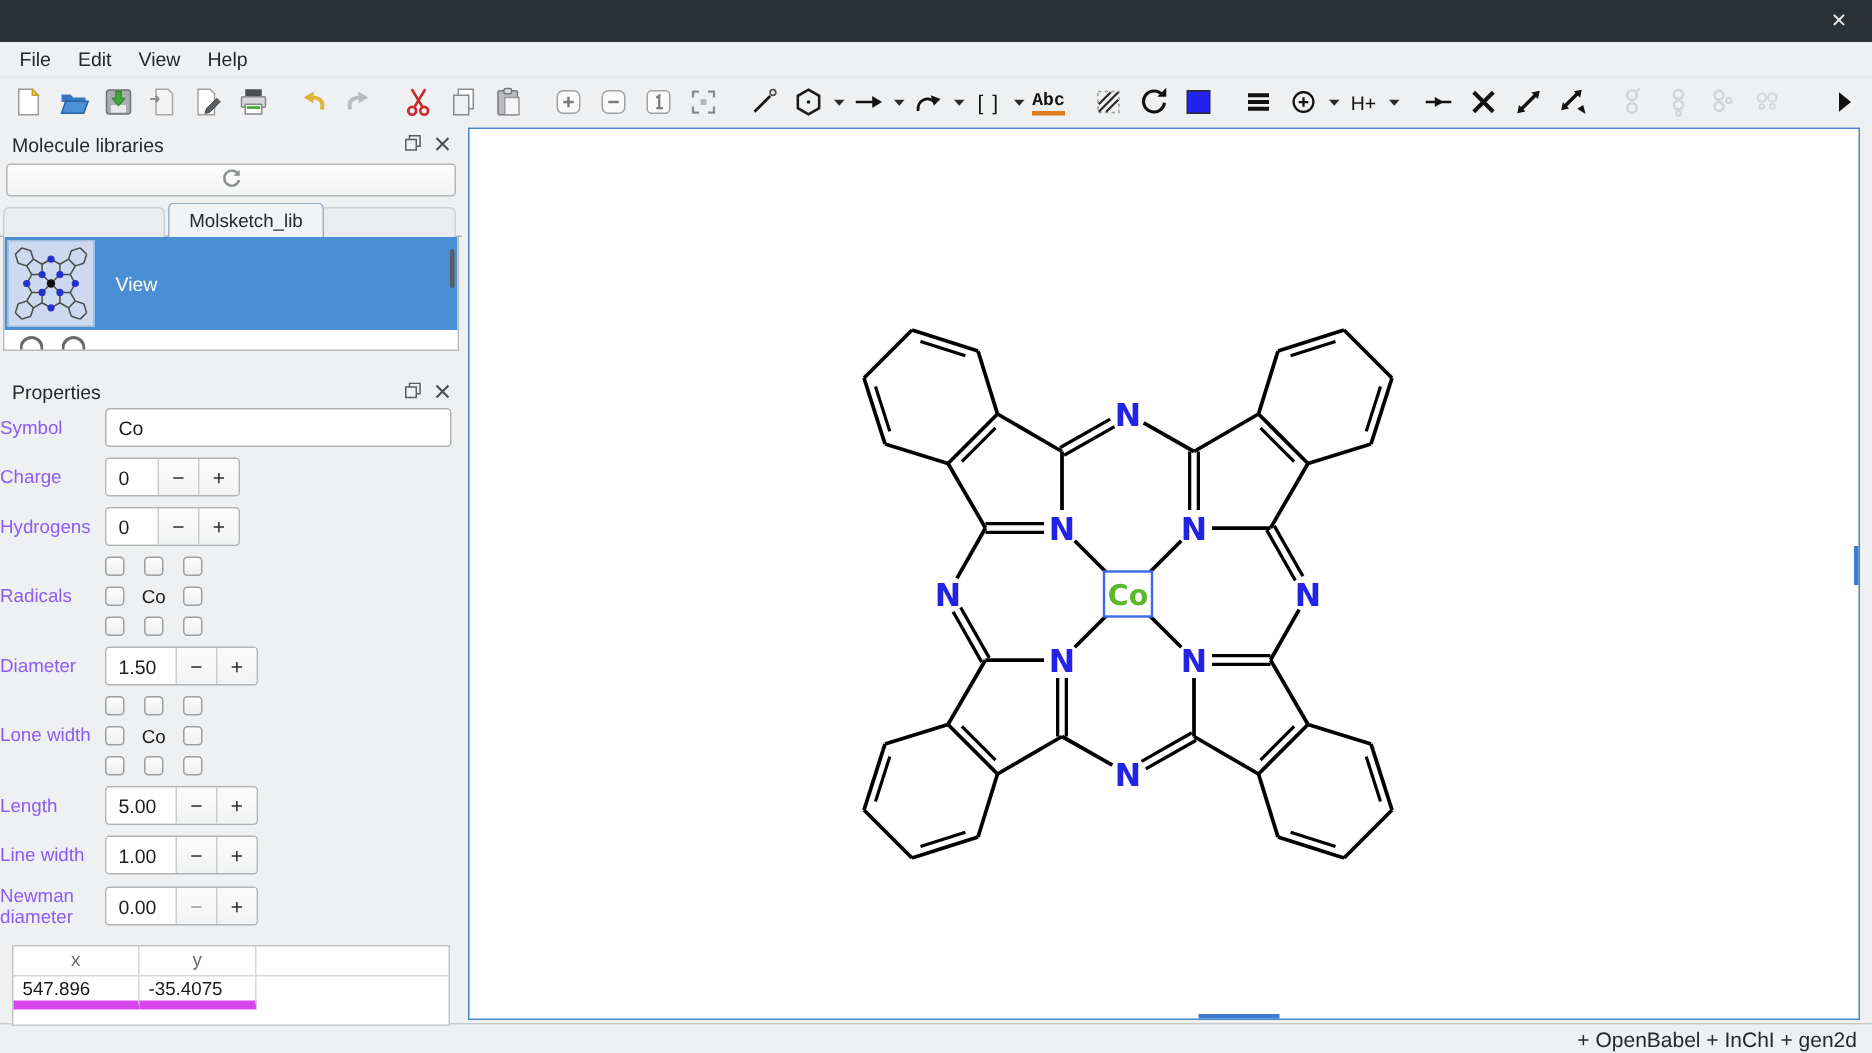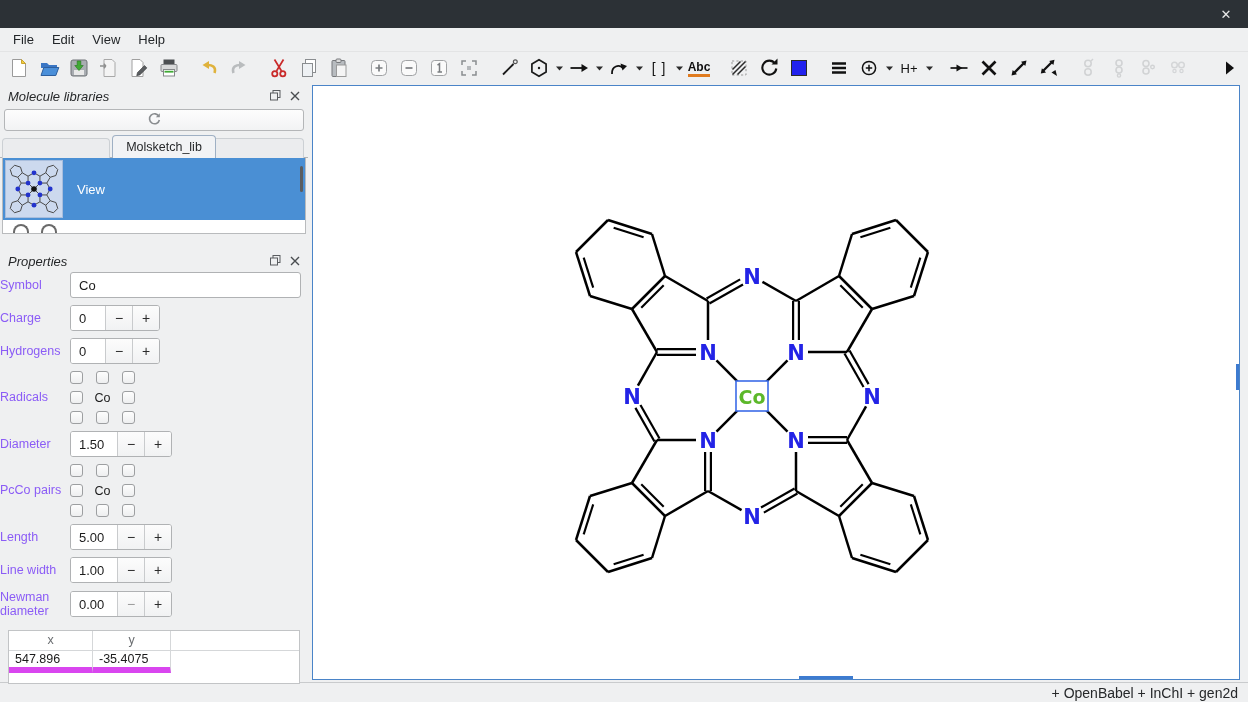--- a/index.html
+++ b/index.html
@@ -17,35 +17,35 @@
   .menuitem { padding:1px 9px; }
   
   .toolbar { height:32px; background:#eff0f1; display:flex; align-items:center; padding:0 4px; }
   .tbtn { height:26px; min-width:26px; display:flex; align-items:center; justify-content:center;
     border-radius:3px; margin:0 2px; }
   .tbtn svg { display:block; }
   .tsep { width:10px; }
   .tspacer { flex:1; }
   .tool-label { font-size:13px; color:#111; font-weight:bold; }
   .tool-label.bracket { font-weight:normal; font-size:14px; letter-spacing:1px; }
-  .tool-label.text-tool { font-size:12px; border-bottom:3px solid #e07b1f; padding-bottom:0px; }
+  .tool-label.text-tool { font-size:12px; border-bottom:3px solid #e07b1f; padding-bottom:0px;font-family:Liberation Mono, monospace; }
   .tool-label.hplus { font-size:13px; font-weight:normal; }
   .dd { width:10px; display:flex; align-items:center; justify-content:center; }
   .disabled { opacity:0.45; }
   
   .main { height:598px; display:flex; position:relative; }
   .dock { width:308px; padding:0; font-size:13px; color:#232629; position:relative; }
   .canvas-wrap { flex:1; margin:1px 8px 2px 4px; background:#ffffff;
     border:1px solid #4a84c8; position:relative; }
   .canvas-wrap svg.mol { position:absolute; left:0; top:0; }
   .hthumb { position:absolute; bottom:0; height:3px; background:#3d7bd0; }
   .vthumb { position:absolute; right:0; width:3px; background:#3d7bd0; }
   
   .panel-head { display:flex; align-items:center; padding:5px 8px 3px 8px; }
-  .panel-title { flex:1; font-size:13px; color:#26282a;font-style:italic; }
+  .panel-title { flex:1; font-size:13px; color:#26282a; }
   .panel-icons { display:flex; gap:9px; align-items:center; }
   .refresh-btn { margin:2px 4px 4px 4px; height:22px; border:1px solid #b4b6b8; border-radius:3px;
     background:linear-gradient(#fdfdfd,#f2f3f4); display:flex; align-items:center; justify-content:center; }
   .tabbar { position:relative; height:23px; margin-top:2px; border-bottom:1px solid #b0b2b4; }
   .tab { position:absolute; left:112px; width:104px; top:0; height:23px;
     border:1px solid #9fb0c4; border-bottom:none; border-radius:4px 4px 0 0;
     background:#f2f3f5; display:flex; align-items:center; justify-content:center;
     font-size:12.5px; color:#26282a; }
   .tabghost { position:absolute; top:3px; height:20px; border:1px solid #ccd0d4; border-bottom:none;
     border-radius:4px 4px 0 0; background:#ebecee; }
@@ -597,21 +597,21 @@
           </div>
           <div class="prow">
             <div class="plabel">Diameter</div>
             <div class="spin big">
               <div class="sval">1.50</div>
               <div class="sbtn">−</div>
               <div class="sbtn">+</div>
             </div>
           </div>
           <div class="prow grid-row">
-            <div class="plabel">PcCo pairs</div>
+            <div class="plabel">Lone width</div>
             <div class="cbgrid">
               <div class="cb"></div>
               <div class="cb"></div>
               <div class="cb"></div>
               <div class="cb"></div>
               <div class="cbcenter">Co</div>
               <div class="cb"></div>
               <div class="cb"></div>
               <div class="cb"></div>
               <div class="cb"></div>

